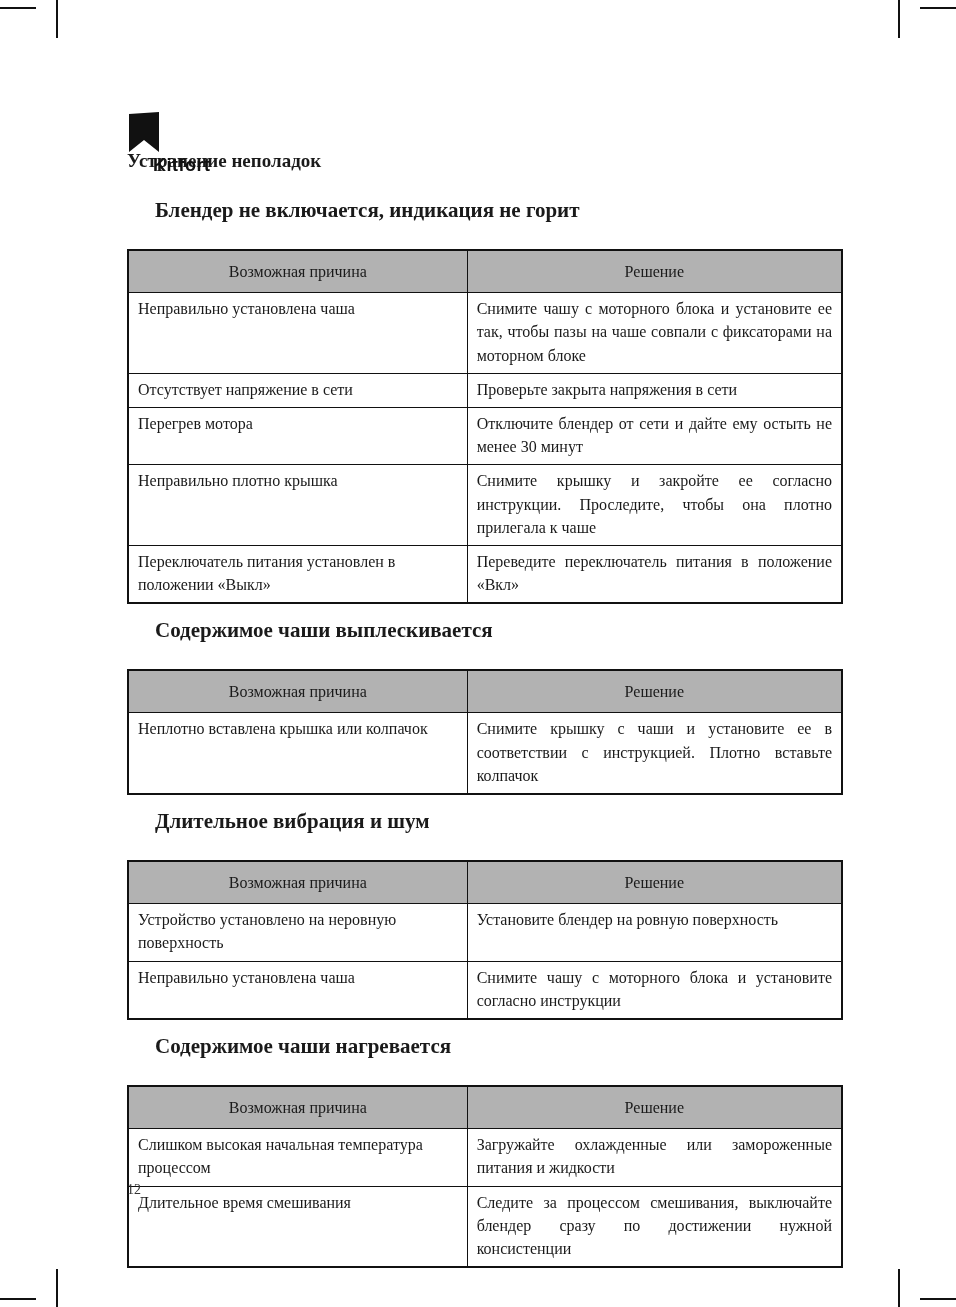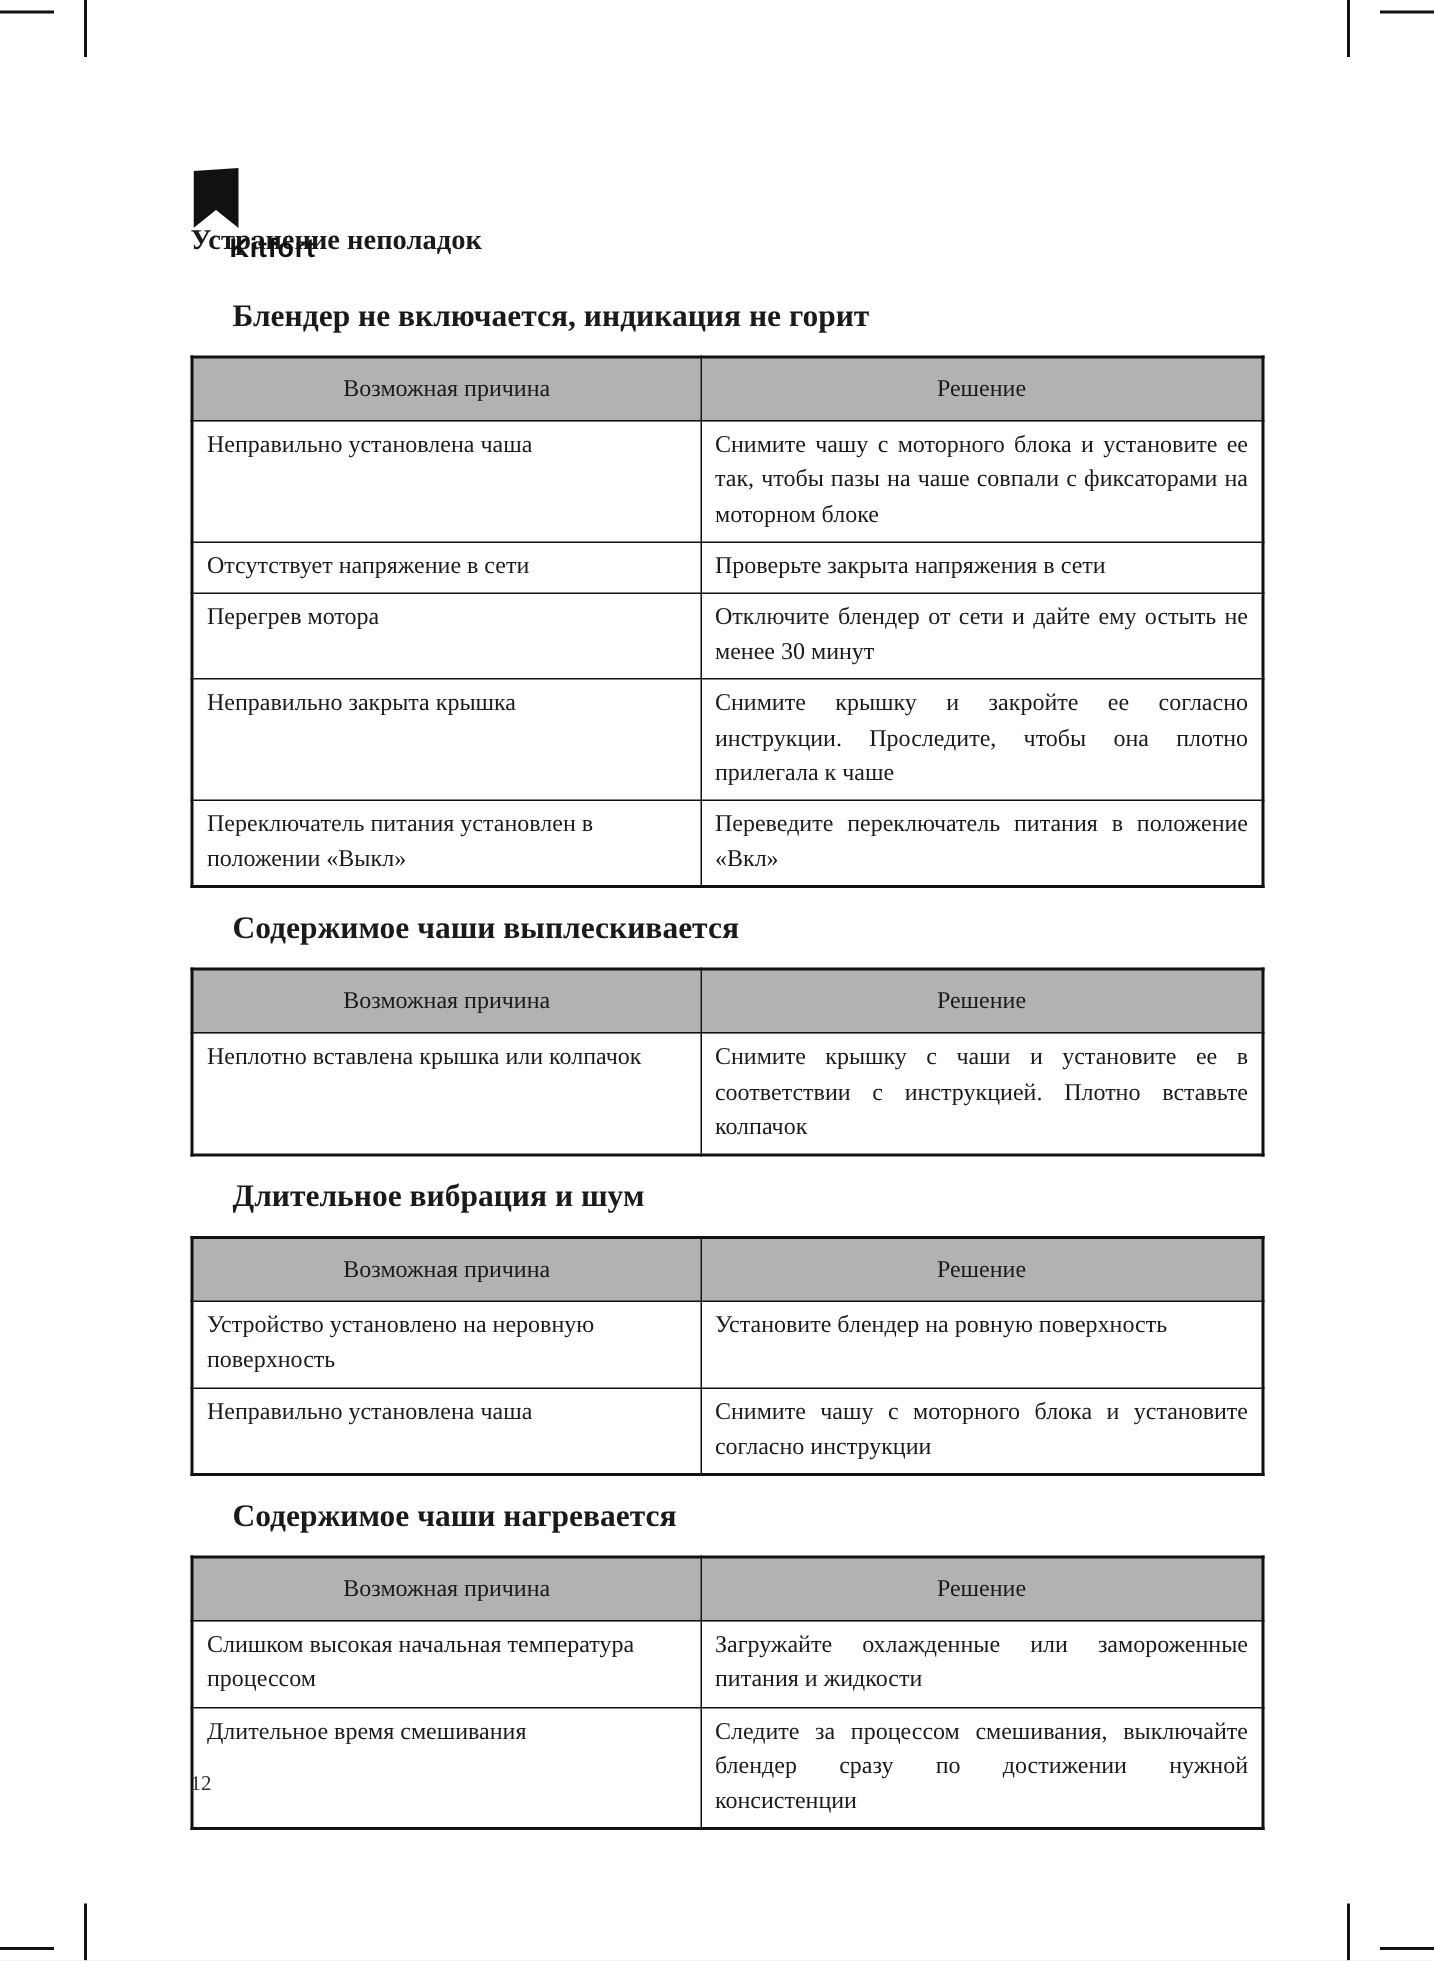--- a/index.html
+++ b/index.html
@@ -58,21 +58,21 @@
   .section-heading {
     font-weight: bold;
     font-size: 21px;
     margin: 14px 0 0 28px;
   }
   .section-heading.first { margin-top: 26px; }
   table.tt {
     width: 100%;
     border-collapse: collapse;
     border: 2px solid #111;
-    margin-top: 14px;
+    margin-top: 26px;
     table-layout: fixed;
   }
   table.tt th, table.tt td {
     border: 1.5px solid #111;
     font-size: 16px;
     vertical-align: top;
     padding: 4px 9px 6px 9px;
     line-height: 1.45;
   }
   table.tt th {
@@ -138,21 +138,21 @@
         </tr>
         <tr>
           <td class="cause">Отсутствует напряжение в сети</td>
           <td class="solution">Проверьте закрыта напряжения в сети</td>
         </tr>
         <tr>
           <td class="cause">Перегрев мотора</td>
           <td class="solution">Отключите блендер от сети и дайте ему остыть не менее 30 минут</td>
         </tr>
         <tr>
-          <td class="cause">Неправильно закрыта крышка</td>
+          <td class="cause">Неправильно плотно крышка</td>
           <td class="solution">Снимите крышку и закройте ее согласно инструкции. Проследите, чтобы она плотно прилегала к чаше</td>
         </tr>
         <tr>
           <td class="cause">Переключатель питания установлен в положении «Выкл»</td>
           <td class="solution">Переведите переключатель питания в положение «Вкл»</td>
         </tr>
       </tbody>
         </table>
     </div>
 

